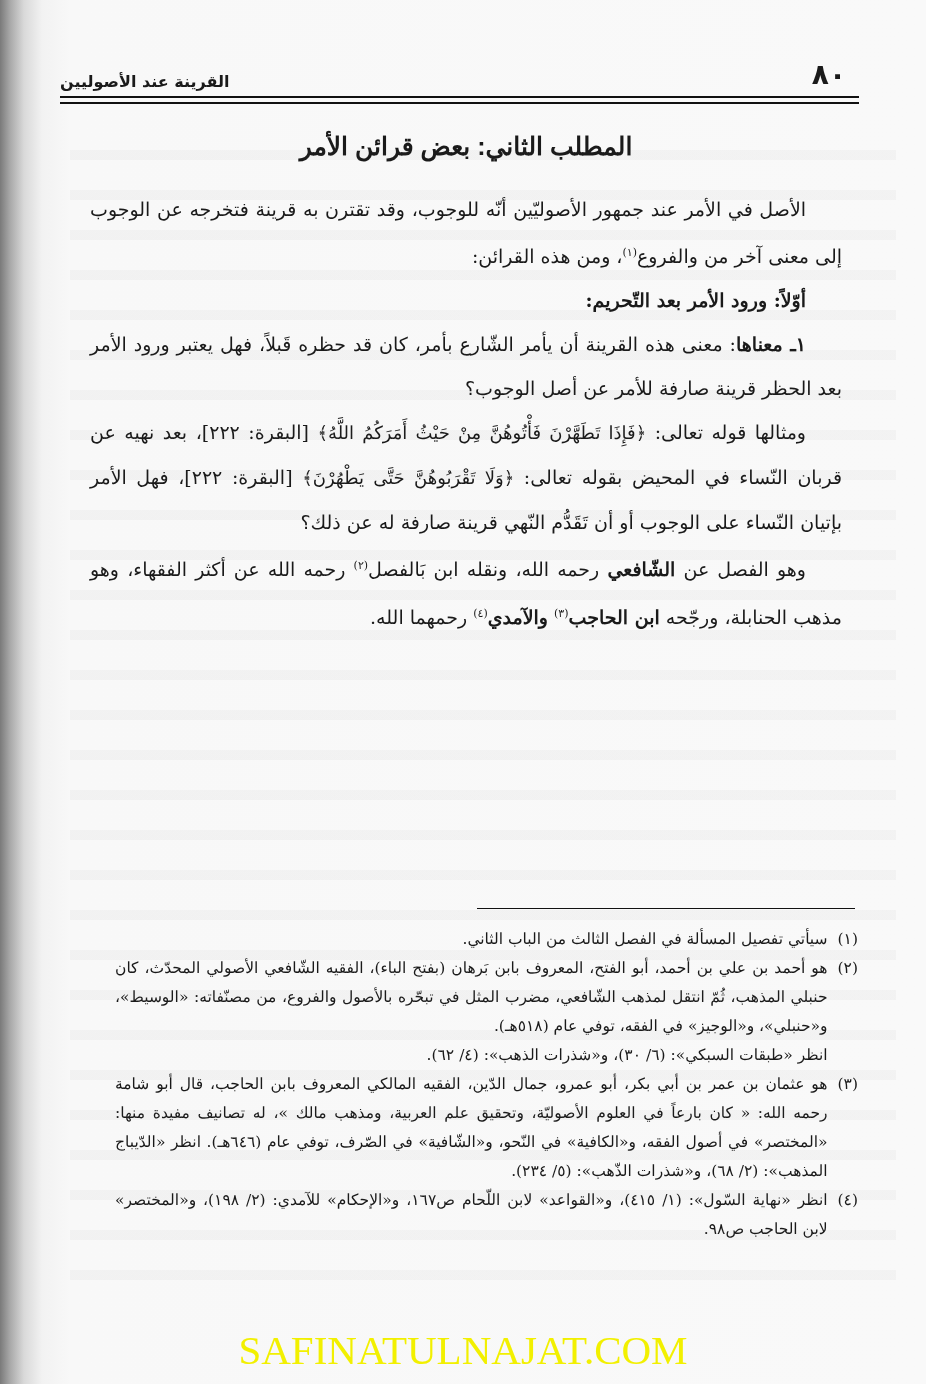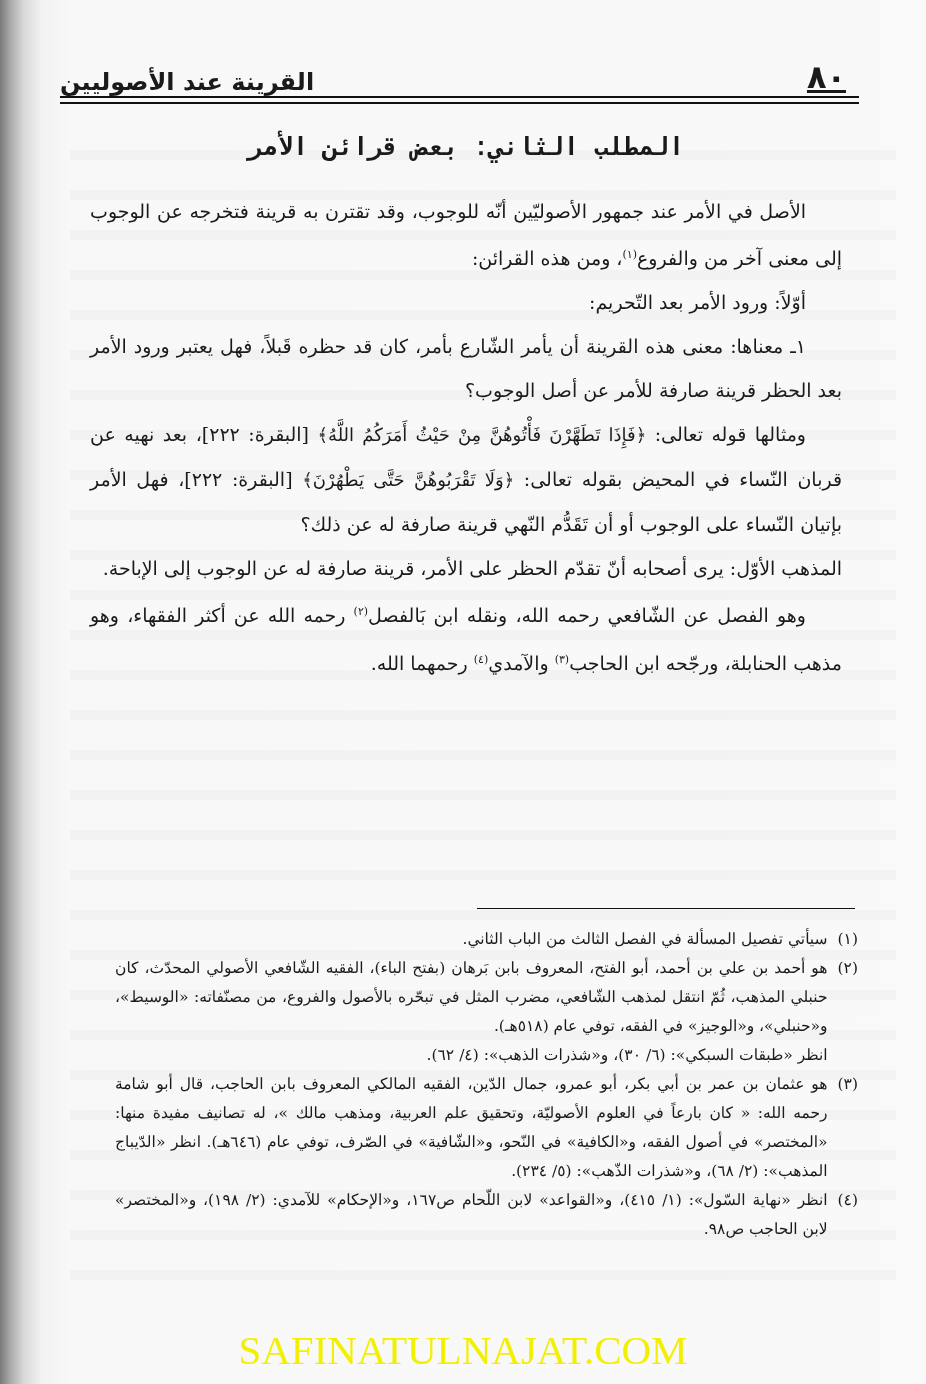--- a/index.html
+++ b/index.html
@@ -16,37 +16,37 @@
     .ghost {
       position: absolute; left: 70px; right: 30px; top: 120px; bottom: 90px;
       background: repeating-linear-gradient(to bottom, transparent 0, transparent 30px, rgba(120,120,120,0.05) 30px, rgba(120,120,120,0.05) 40px);
       pointer-events: none;
     }
     .running-header {
       position: absolute; left: 60px; right: 80px; top: 58px;
       display: flex; justify-content: space-between; align-items: flex-end;
       direction: rtl;
     }
-    .page-number { font-family: "DejaVu Sans", sans-serif; font-weight: bold; font-size: 32px; text-decoration: underline; }
-    .header-title { font-family: "DejaVu Sans", sans-serif; font-weight: bold; font-size: 24px; }
+    .page-number { font-family: "DejaVu Sans", sans-serif; font-weight: bold; font-size: 28px; }
+    .header-title { font-family: "DejaVu Sans", sans-serif; font-weight: bold; font-size: 16px; }
     .header-rule {
       position: absolute; left: 60px; right: 67px; top: 96px;
       border-top: 2px solid #111; height: 4px; border-bottom: 2px solid #111;
     }
     .main {
       position: absolute; left: 90px; right: 84px; top: 132px;
       direction: rtl; text-align: justify;
     }
     .section-title {
-      font-family: Liberation Mono, monospace; font-weight: bold; font-size: 25px;
+      font-family: Liberation Sans, sans-serif; font-weight: bold; font-size: 25px;
       text-align: center; margin: 0 0 26px 0;
     }
     .para { font-size: 19px; line-height: 44px; margin: 0; text-align-last: right; }
     .indent { text-indent: 36px; }
-    .bold { font-weight: normal; }
+    .bold { font-weight: bold; }
     sup { font-size: 11px; }
     .quran { font-family: "DejaVu Serif", serif; font-size: 18px; }
     .footnote-rule {
       position: absolute; left: 477px; right: 71px; top: 908px; border-top: 1.5px solid #111;
     }
     .footnotes {
       position: absolute; left: 84px; right: 68px; top: 925px;
       direction: rtl; text-align: justify;
       font-size: 15.5px; line-height: 29px;
     }
@@ -83,23 +83,20 @@
 
     <p class="para indent">
       <span class="bold">١ـ معناها</span><span>: معنى هذه القرينة أن يأمر الشّارع بأمر، كان قد حظره قَبلاً، فهل يعتبر ورود الأمر بعد الحظر قرينة صارفة للأمر عن أصل الوجوب؟</span>
     </p>
 
     <p class="para indent">
       <span>ومثالها قوله تعالى: </span><span class="quran">﴿فَإِذَا تَطَهَّرْنَ فَأْتُوهُنَّ مِنْ حَيْثُ أَمَرَكُمُ اللَّهُ﴾</span><span> [البقرة: ٢٢٢]، </span><span>بعد نهيه عن قربان النّساء في المحيض بقوله تعالى: </span><span class="quran">﴿وَلَا تَقْرَبُوهُنَّ حَتَّى يَطْهُرْنَ﴾</span><span> [البقرة: ٢٢٢]، </span><span>فهل الأمر بإتيان النّساء على الوجوب أو أن تَقَدُّم النّهي قرينة صارفة له عن ذلك؟</span>
     </p>
 
 
-    <p class="para">
-      <span class="bold">المذهب الأوّل</span><span>: يرى أصحابه أنّ تقدّم الحظر على الأمر، قرينة صارفة له عن الوجوب إلى الإباحة.</span>
-    </p>
 
     <p class="para indent">
       <span>وهو الفصل عن </span><span class="bold">الشّافعي</span><span> رحمه الله، ونقله ابن بَالفصل</span><sup>(٢)</sup><span> رحمه الله عن أكثر الفقهاء، وهو مذهب الحنابلة، ورجّحه </span><span class="bold">ابن الحاجب</span><sup>(٣)</sup><span> </span><span class="bold">والآمدي</span><sup>(٤)</sup><span> رحمهما الله.</span>
     </p>
   </div>
 
   <div class="footnote-rule"></div>
 
   <div class="footnotes">
     <div class="fn">

